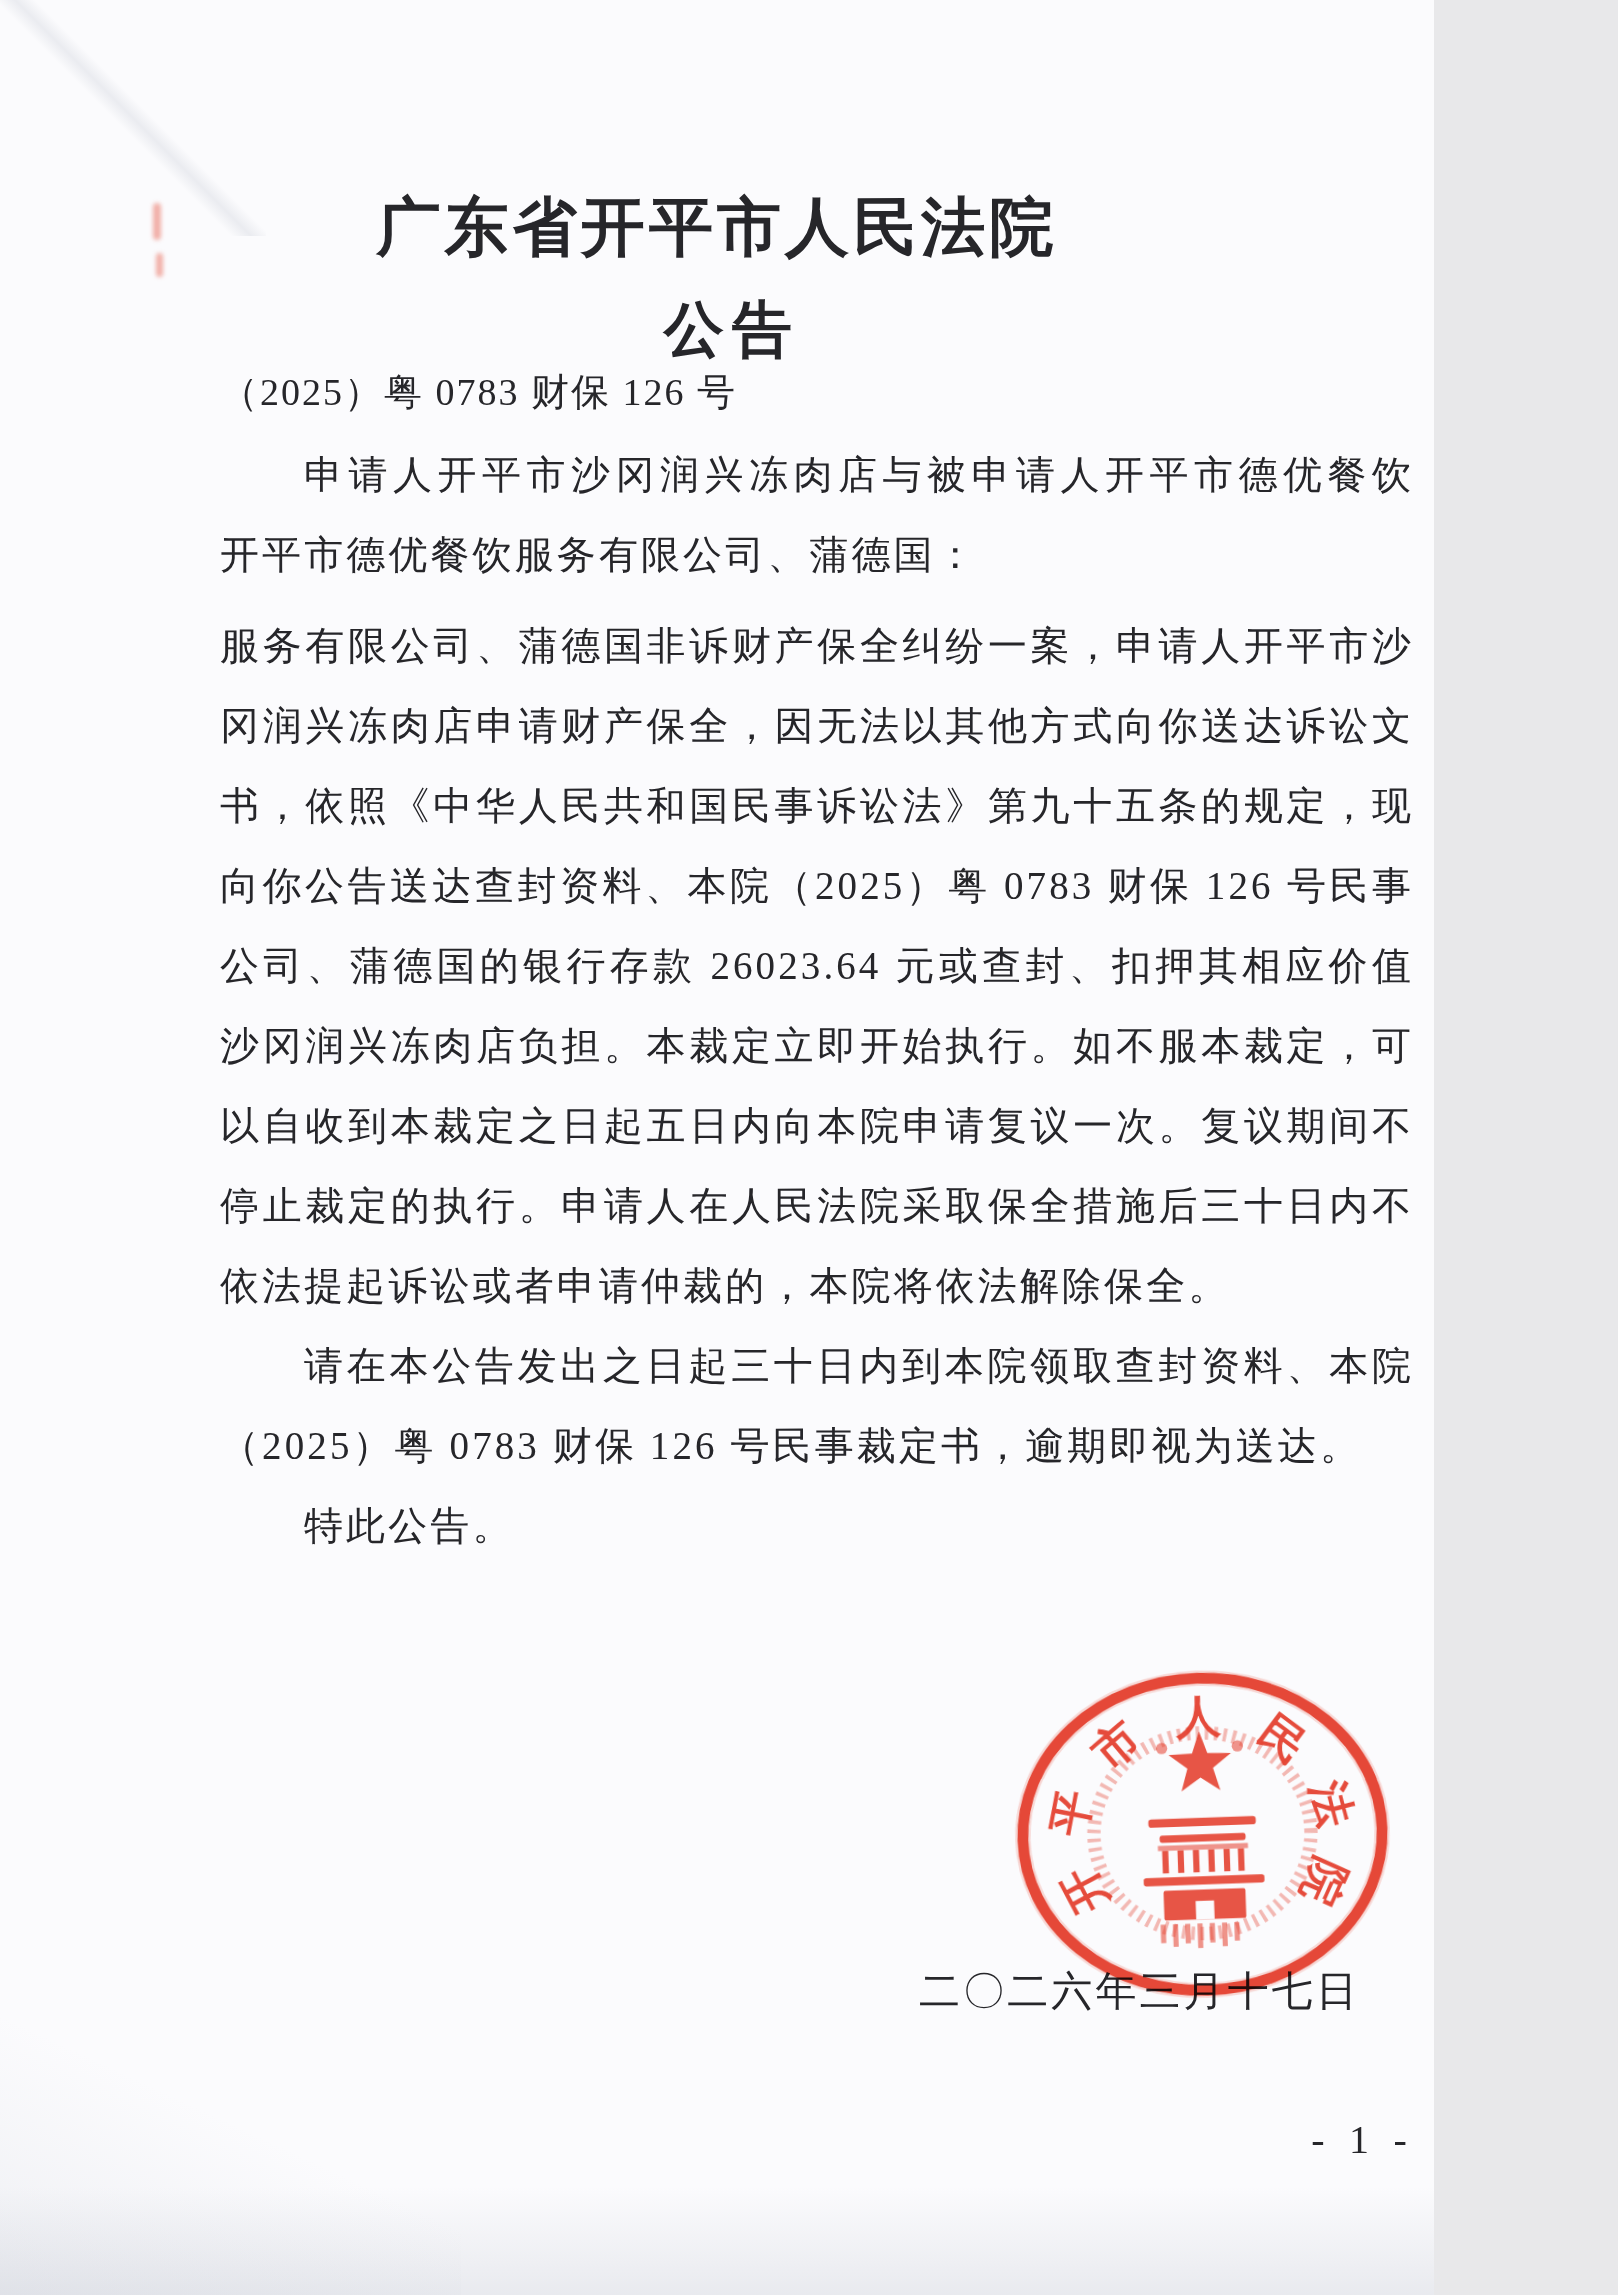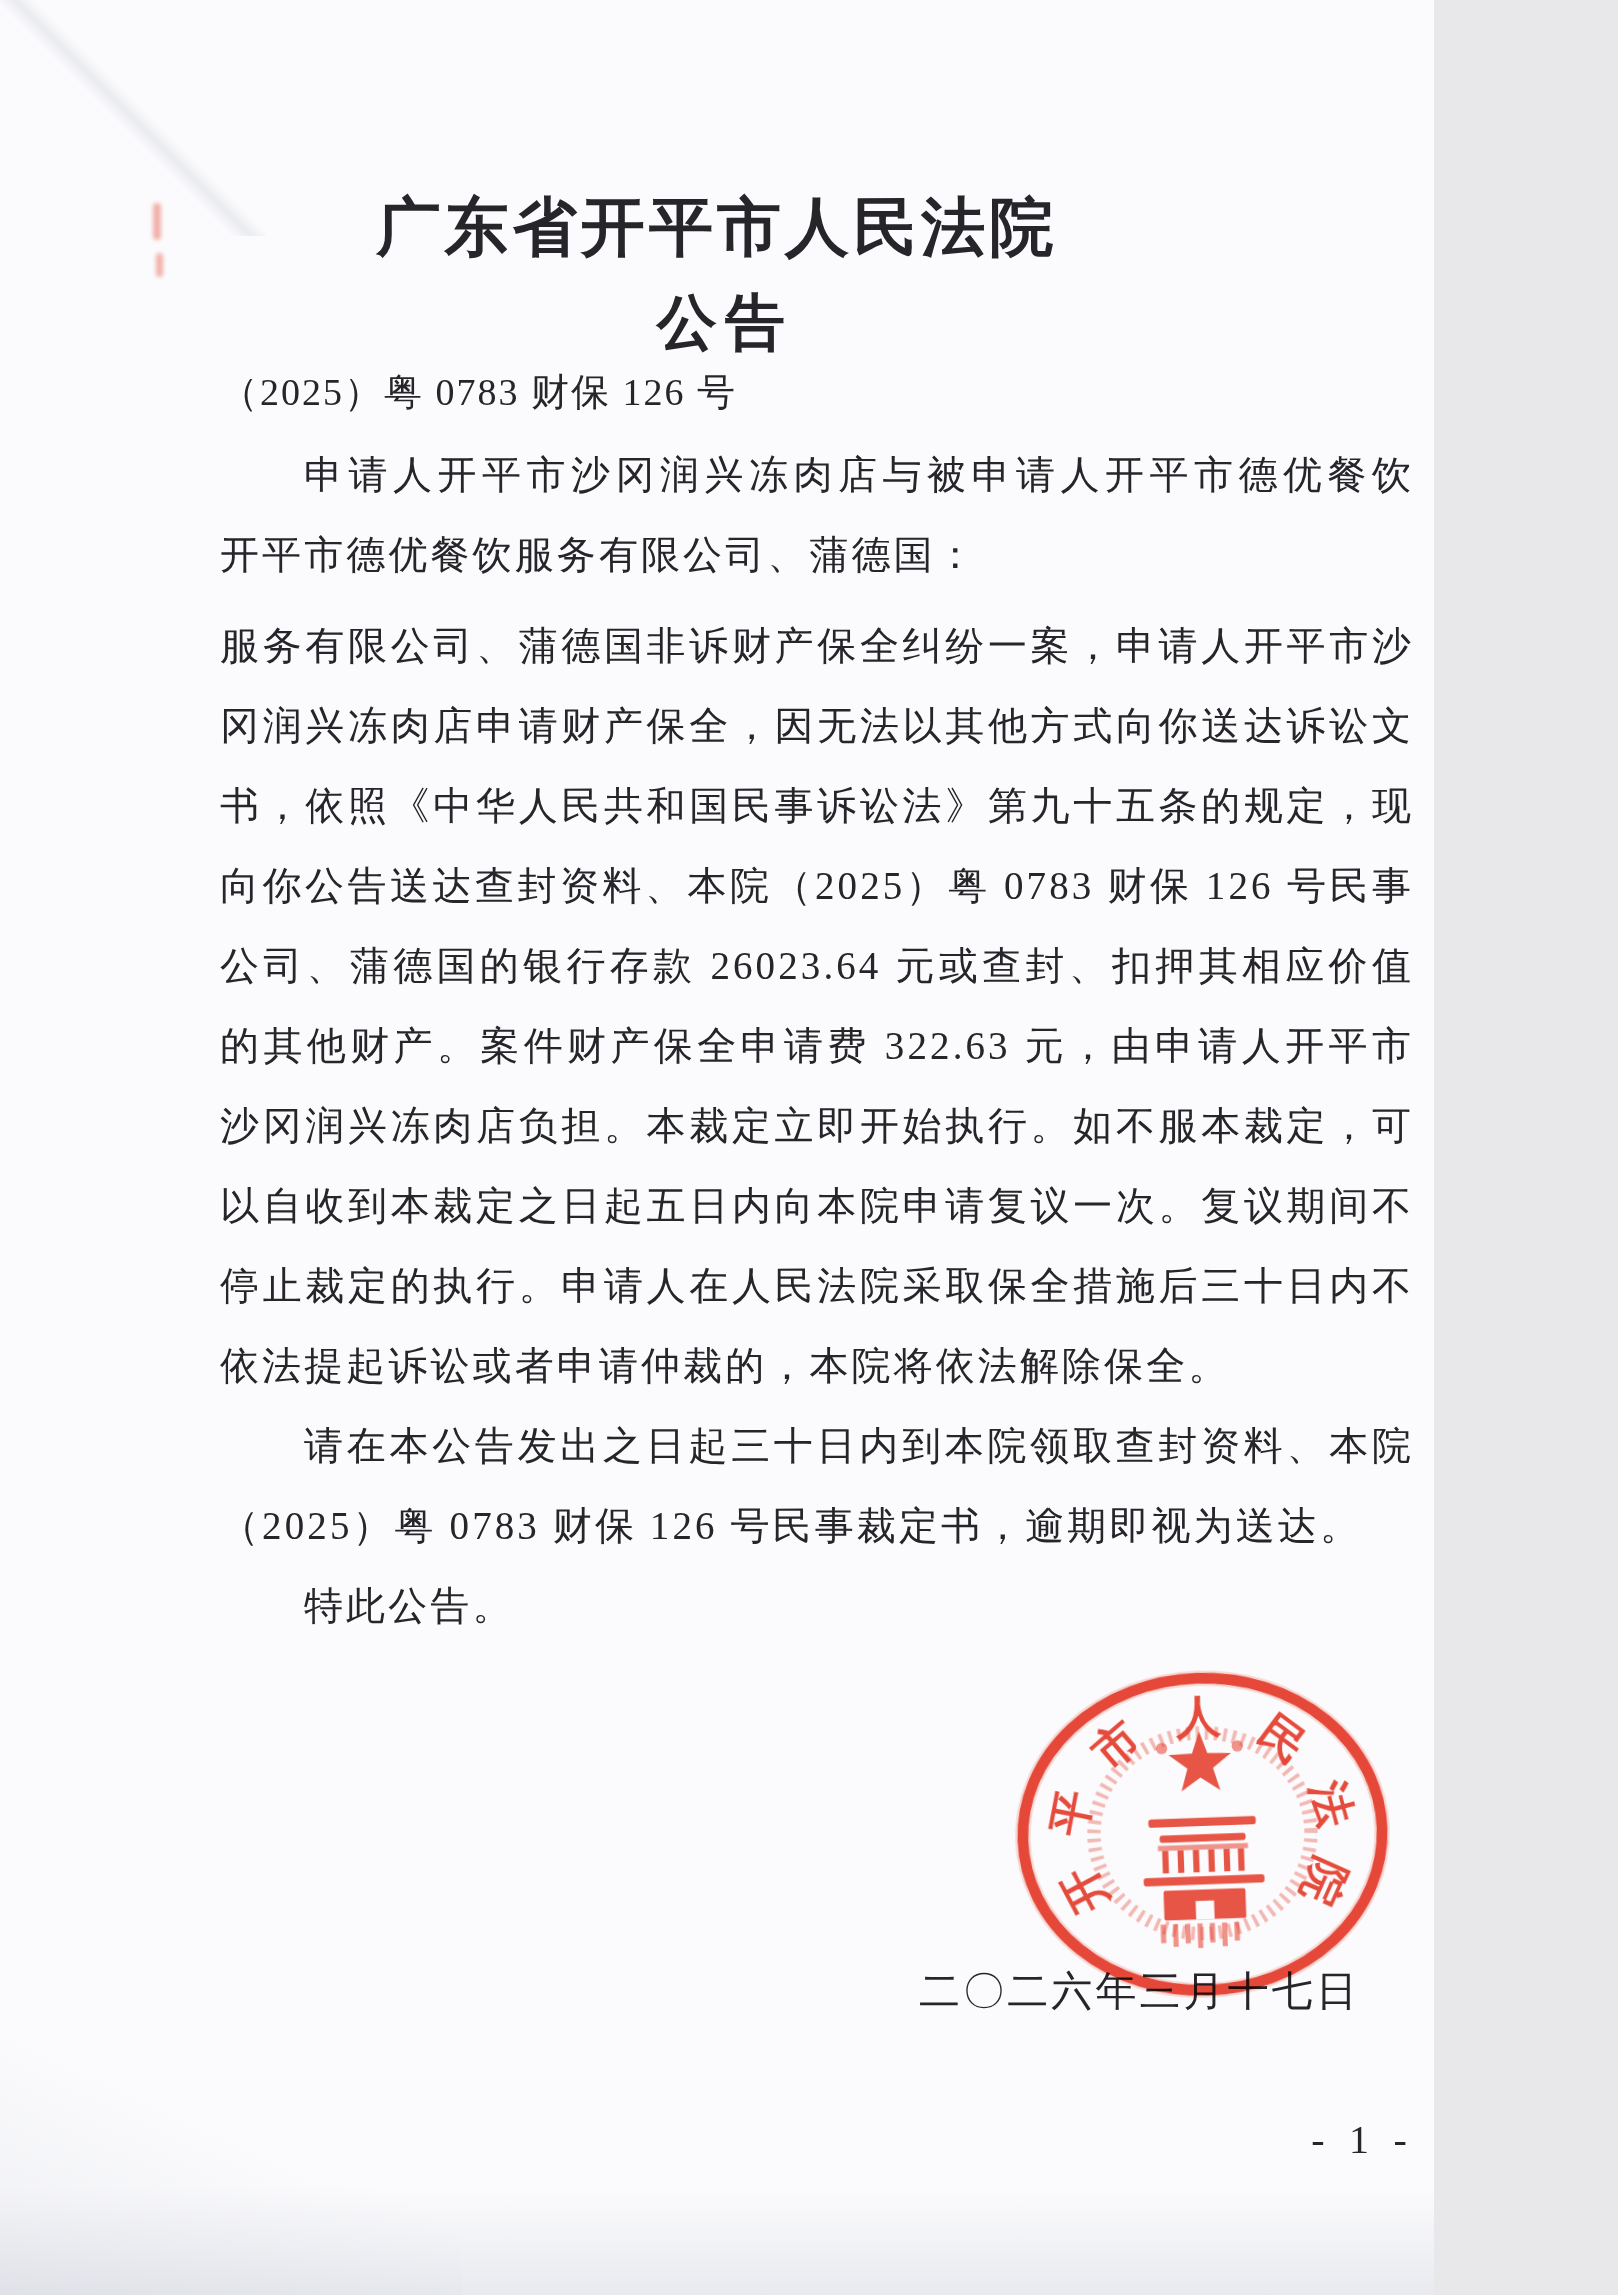--- a/index.html
+++ b/index.html
@@ -30,21 +30,21 @@
   .smudge-1{left:153px;top:203px;width:8.2px;height:37px;}
   .smudge-2{left:156px;top:253px;width:6.7px;height:23.6px;}
 
   .court-name{
     position:absolute;top:196px;left:0;width:100%;
     margin:0;text-align:center;
     font-size:64px;font-weight:600;letter-spacing:4.1px;line-height:1.0;
   }
   .doc-title{
     position:absolute;top:285px;left:0;width:100%;
-    margin:8px;text-align:center;
+    margin:15px;text-align:center;
     font-size:60px;font-weight:600;letter-spacing:8.2px;line-height:1.0;
   }
   .case-number{
     position:absolute;top:372px;left:220px;width:1194px;
     box-sizing:border-box;padding-right:54px;
     text-align:left;font-size:38px;letter-spacing:2px;line-height:1.1;
   }
   .body-block{
     position:absolute;top:435px;left:220px;width:1194px;
   }
@@ -106,21 +106,20 @@
   <div class="case-number">（2025）粤 0783 财保 126 号</div>
 
   <div class="body-block" id="body-lines">
       <div class="line indent stretch">申请人开平市沙冈润兴冻肉店与被申请人开平市德优餐饮</div>
       <div class="line addressee">开平市德优餐饮服务有限公司、蒲德国：</div>
       <div class="line stretch">服务有限公司、蒲德国非诉财产保全纠纷一案，申请人开平市沙</div>
       <div class="line stretch">冈润兴冻肉店申请财产保全，因无法以其他方式向你送达诉讼文</div>
       <div class="line stretch">书，依照《中华人民共和国民事诉讼法》第九十五条的规定，现</div>
       <div class="line stretch">向你公告送达查封资料、本院（2025）粤 0783 财保 126 号民事</div>
       <div class="line stretch">公司、蒲德国的银行存款 26023.64 元或查封、扣押其相应价值</div>
-      <div class="line stretch">的其他财产。案件财产保全申请费 322.63 元，由申请人开平市</div>
       <div class="line stretch">沙冈润兴冻肉店负担。本裁定立即开始执行。如不服本裁定，可</div>
       <div class="line stretch">以自收到本裁定之日起五日内向本院申请复议一次。复议期间不</div>
       <div class="line stretch">停止裁定的执行。申请人在人民法院采取保全措施后三十日内不</div>
       <div class="line">依法提起诉讼或者申请仲裁的，本院将依法解除保全。</div>
       <div class="line indent stretch">请在本公告发出之日起三十日内到本院领取查封资料、本院</div>
       <div class="line">（2025）粤 0783 财保 126 号民事裁定书，逾期即视为送达。</div>
       <div class="line indent">特此公告。</div>
     </div>
 
   <div class="date-line">二〇二六年三月十七日</div>

